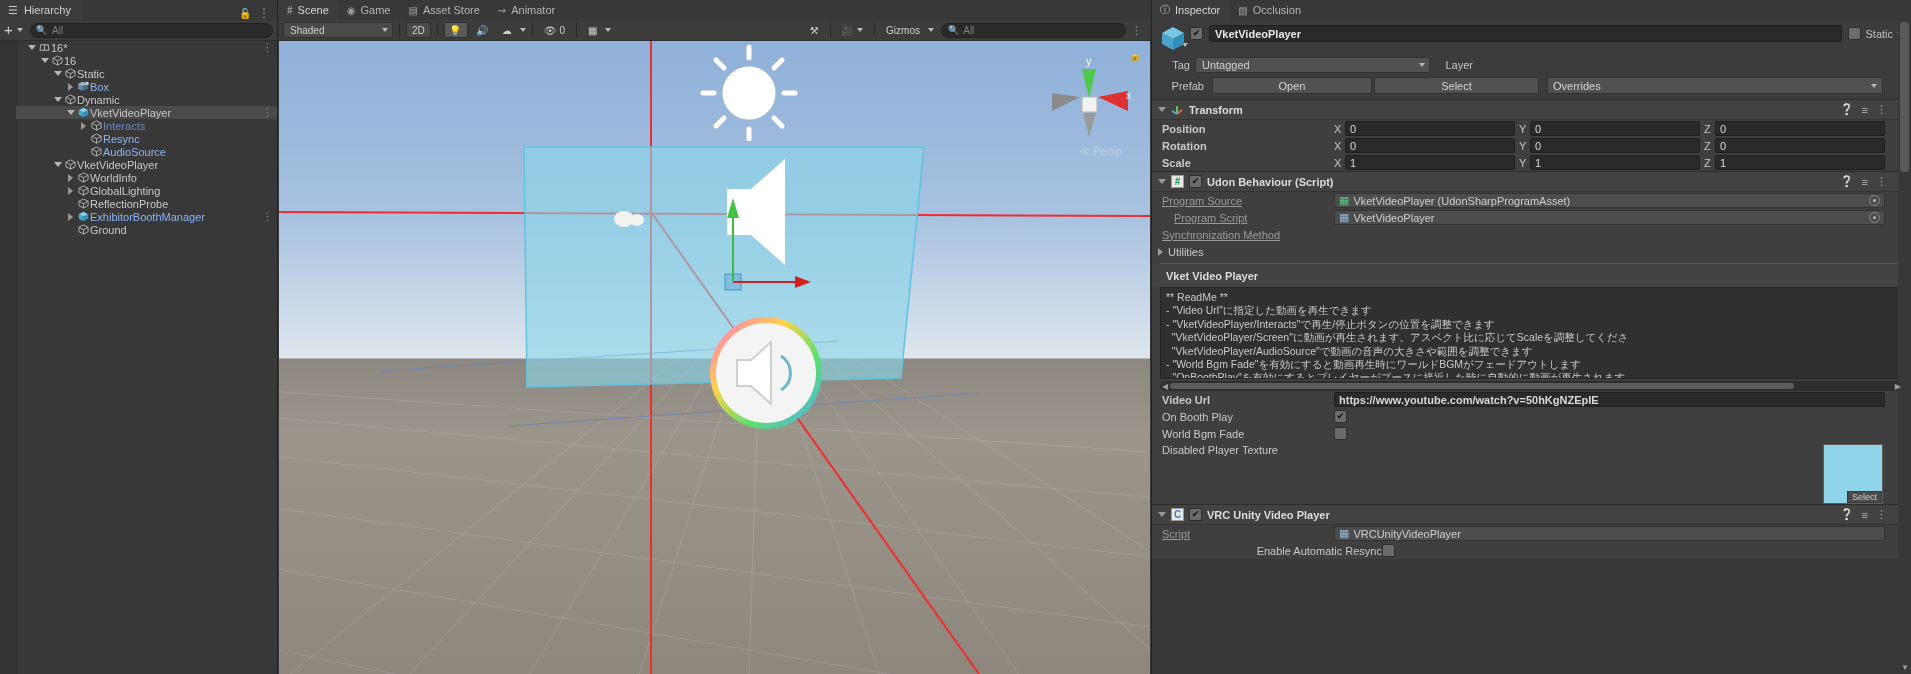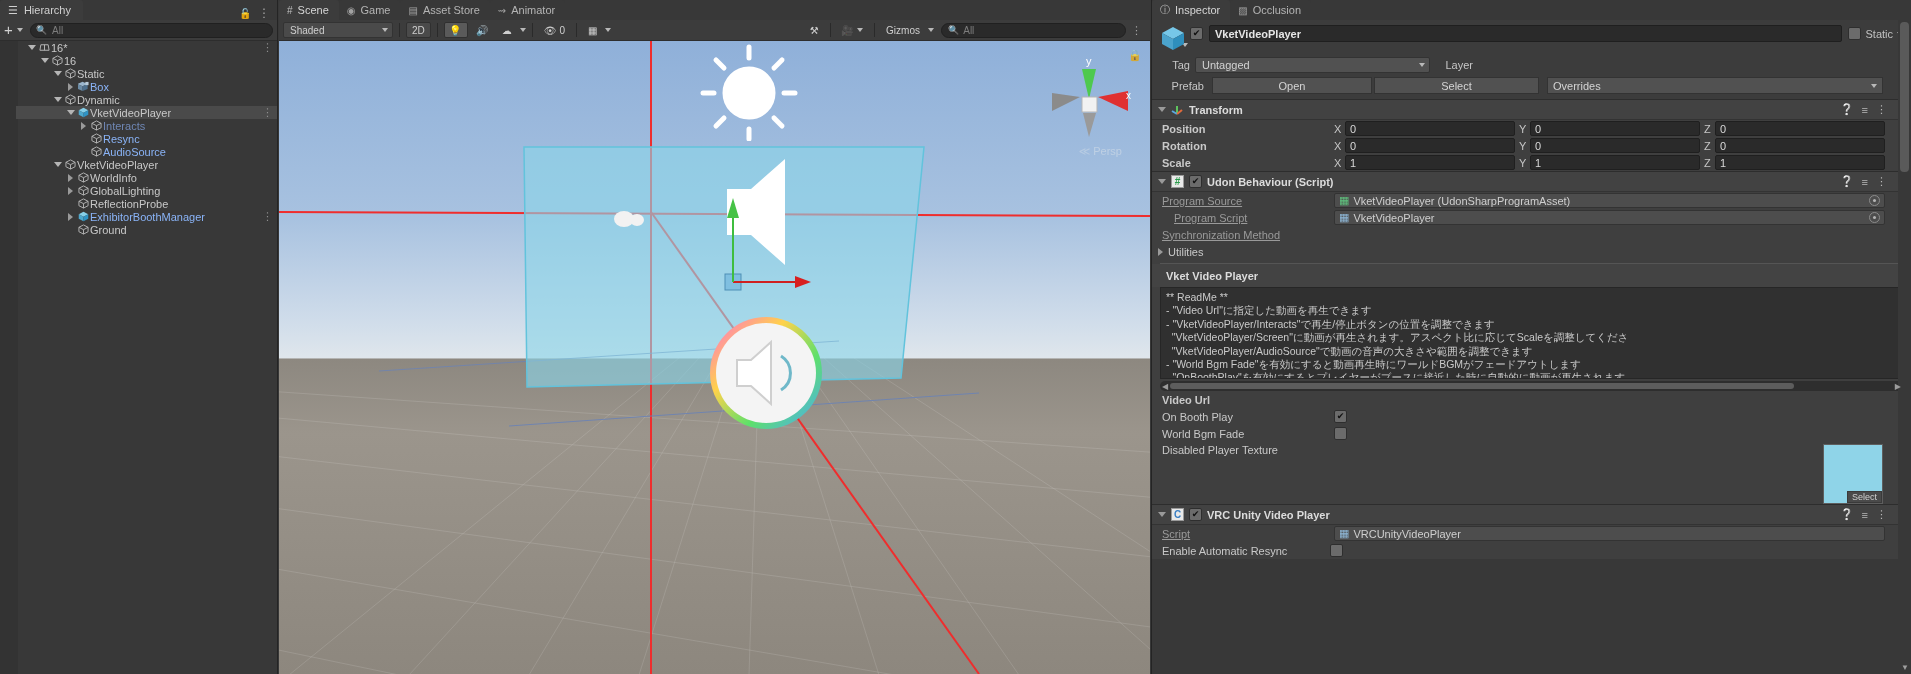--- a/index.html
+++ b/index.html
@@ -697,20 +697,23 @@
 - "OnBoothPlay"を有効にするとプレイヤーがブースに接近した時に自動的に動画が再生されます
 - 動画が再生されていない時は"Disabled Player Texture"に指定した画像が表示されます</div>
         <div class="hscroll">
           <span>◀</span>
           <div class="thumb"></div>
           <span>▶</span>
         </div>
 
         <div class="prow" style="font-weight:bold;">
           <span class="pname">Video Url</span>
+          <div class="txtfield" style="margin-right:20px;">
+            <span>https://www.youtube.com/watch?v=50hKgNZEpIE</span>
+          </div>
         </div>
 
         <div class="chkrow">
           <span class="pname">On Booth Play</span>
           <div class="chk on"></div>
         </div>
 
         <div class="chkrow">
           <span class="pname">World Bgm Fade</span>
           <div class="chk"></div>
@@ -738,21 +741,21 @@
           </span>
         </div>
         <div class="prow">
           <span class="pname dim">Script</span>
           <div class="objfield" style="margin-right:20px;">
             <span style="color:#8fb8d8;">▦</span>
             <span>VRCUnityVideoPlayer</span>
           </div>
         </div>
         <div class="chkrow">
-          <span class="pname" style="width:168px;">Enable Automatic Resync</span>
+          <span class="pname" style="width:220px;text-align:right;">Enable Automatic Resync</span>
           <div class="chk"></div>
         </div>
       </div>
     </div>
 
     <div class="vscroll">
       <div class="thumb"></div>
       <div class="arrow-dn">▼</div>
     </div>
   </div>

